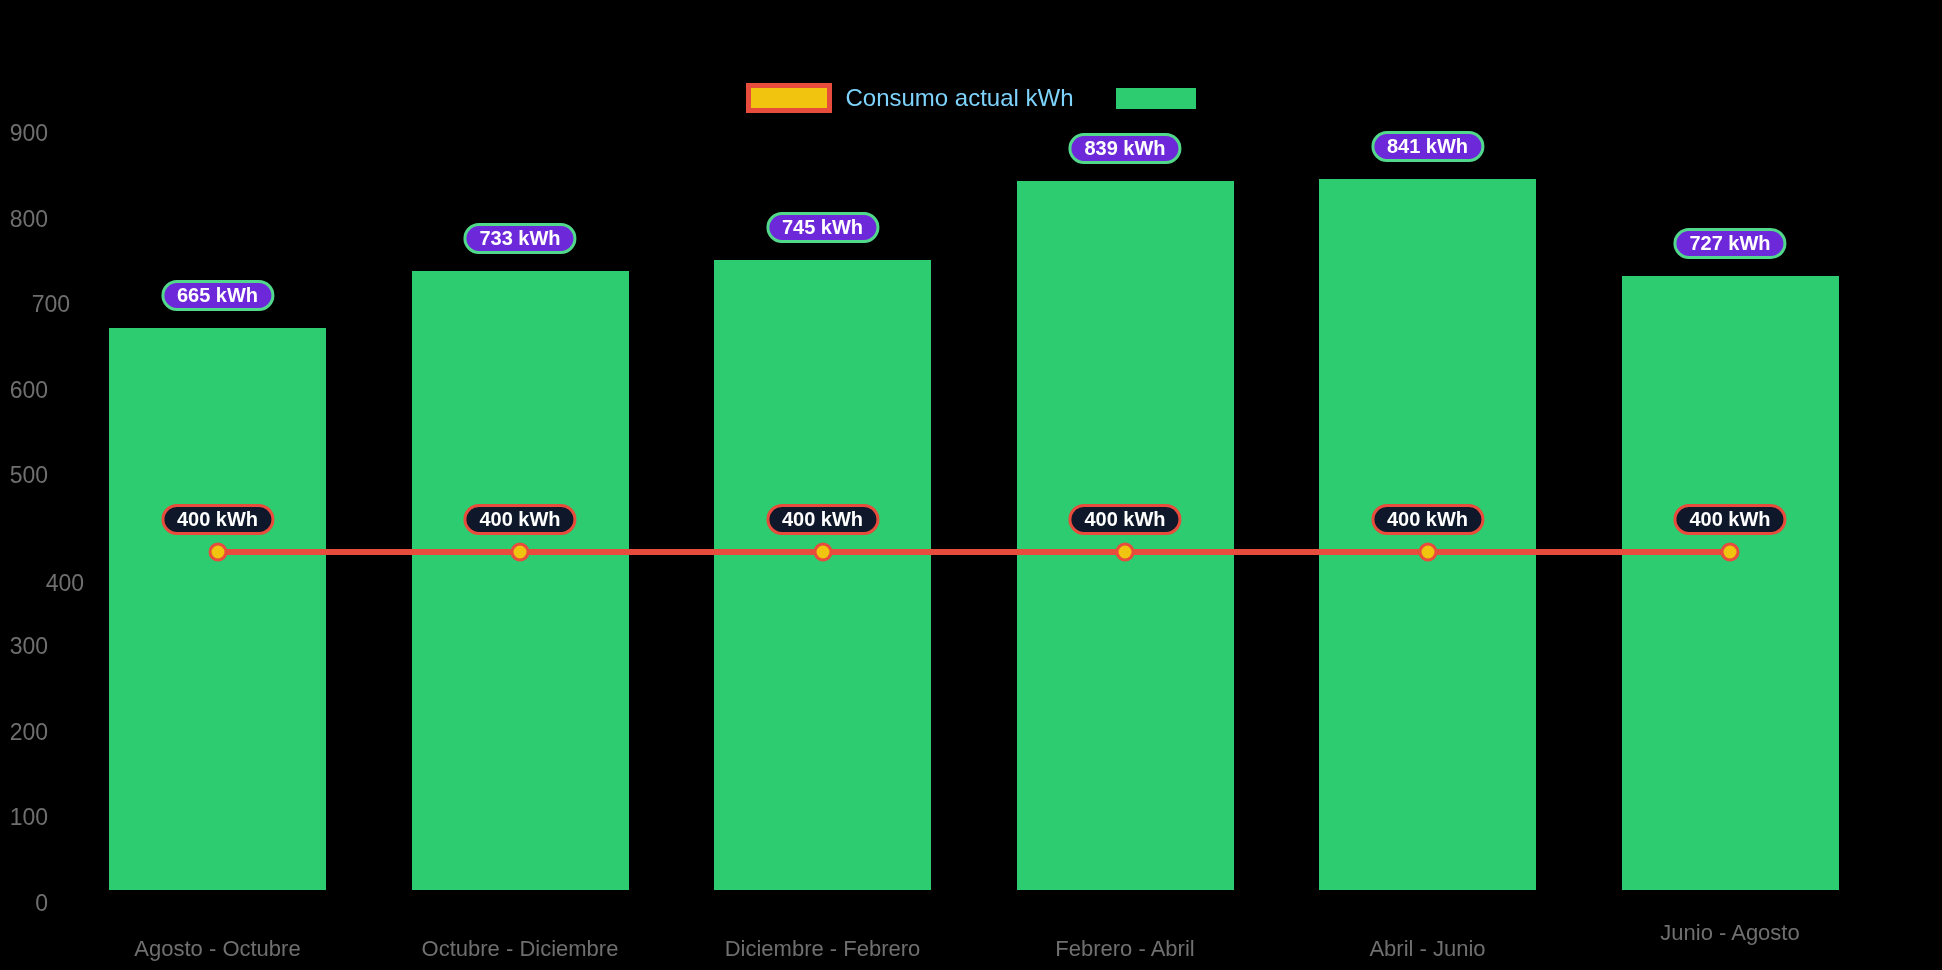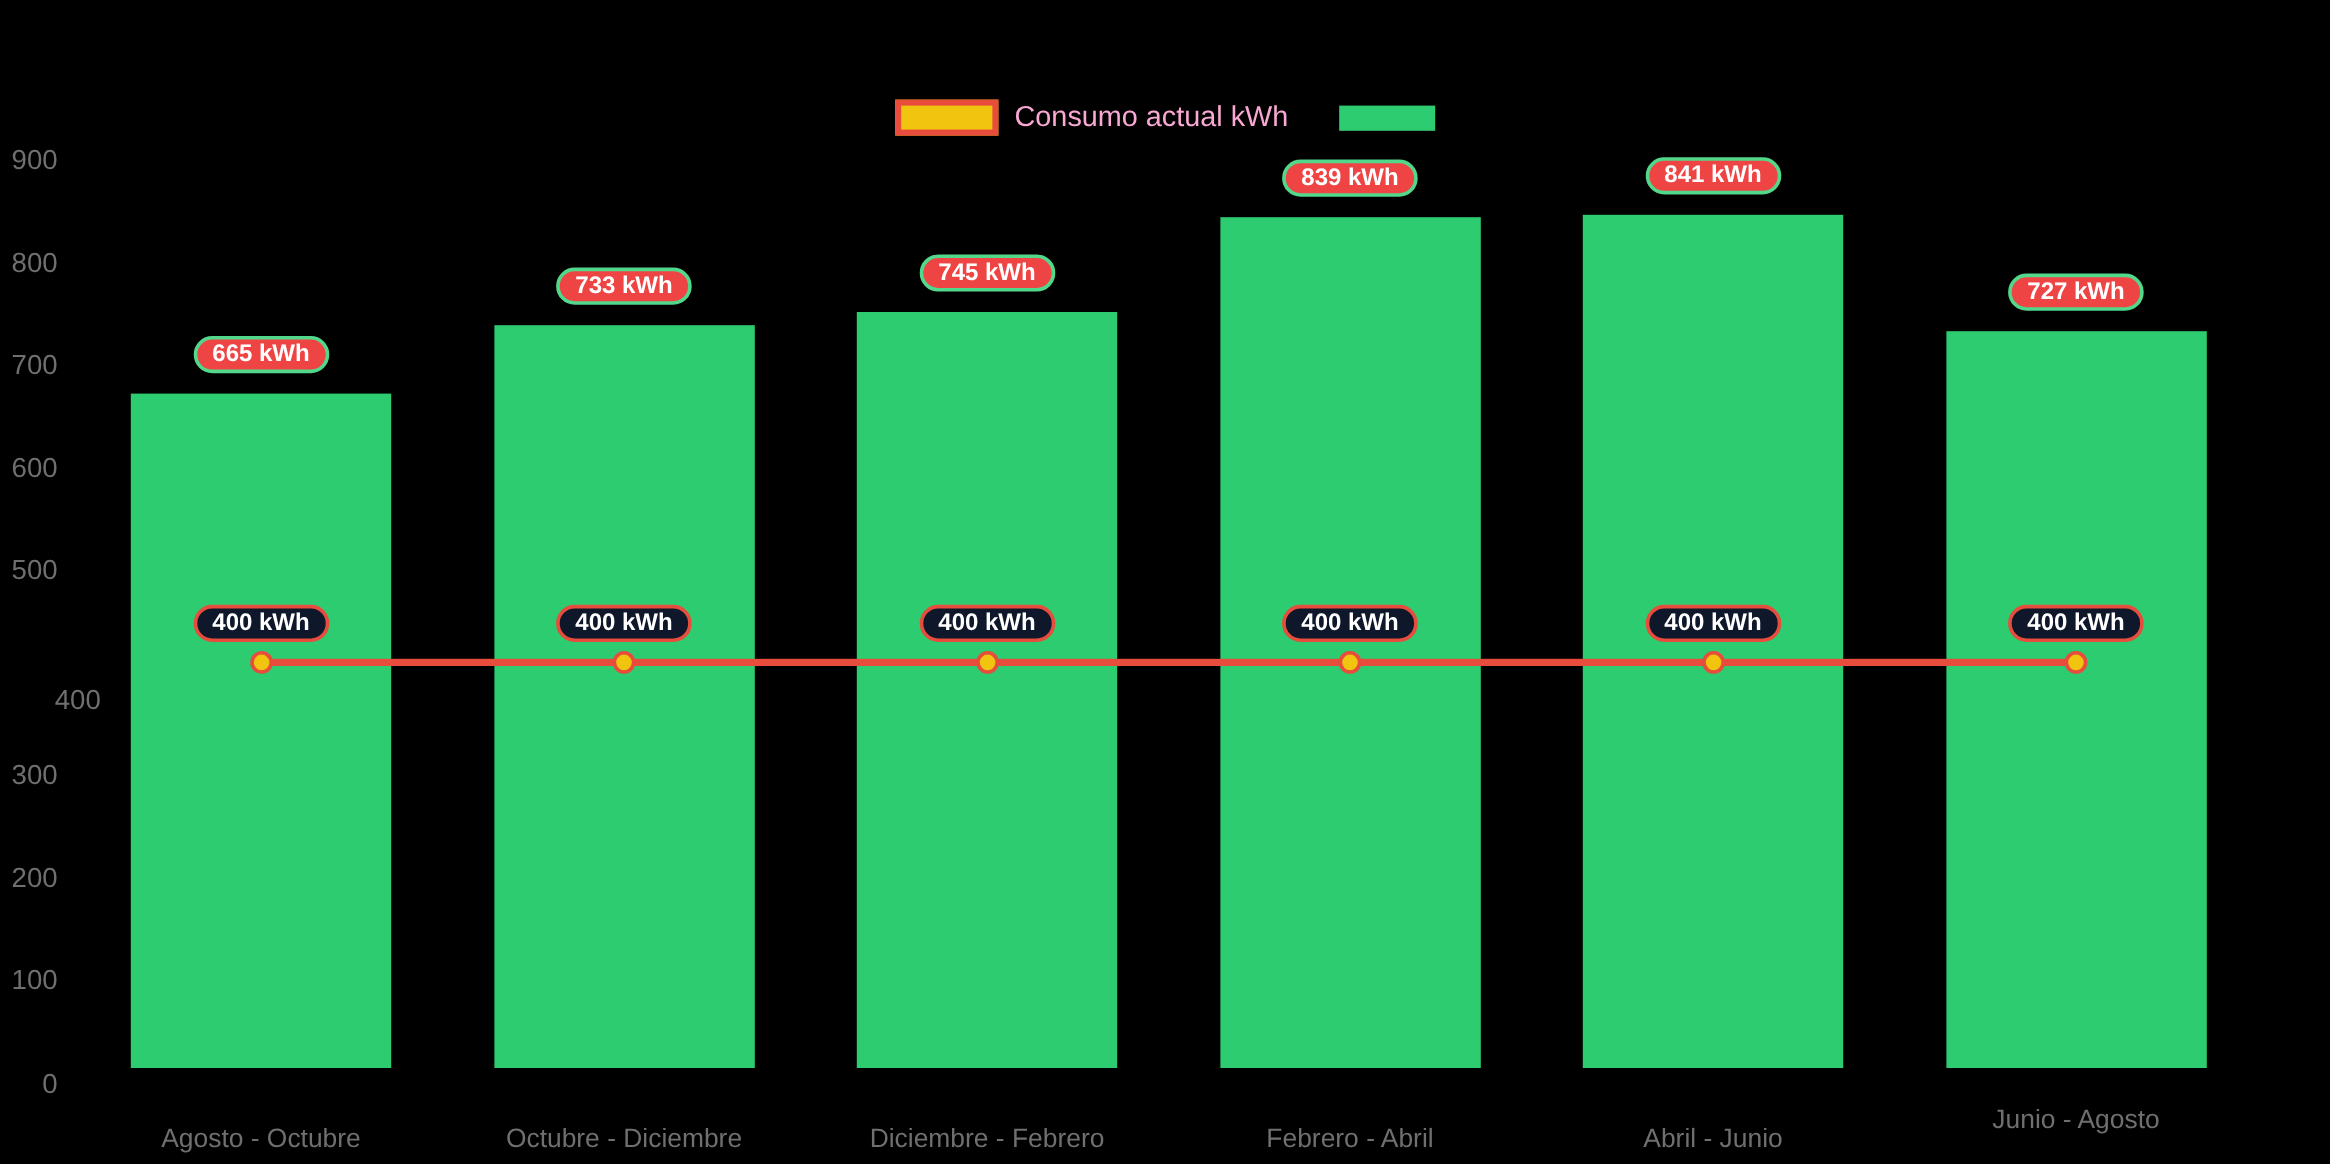--- a/index.html
+++ b/index.html
@@ -6,36 +6,36 @@
   body{width:1942px;height:970px;position:relative;overflow:hidden;
        font-family:"Liberation Sans", sans-serif;}
   #stage{position:absolute;inset:0;}
 
   
   .legend{position:absolute;top:76px;left:0;width:100%;height:44px;
           display:flex;justify-content:center;align-items:center;gap:42px;}
   .legend-item{display:flex;align-items:center;gap:13px;cursor:pointer;}
   .swatch-line{width:76px;height:20px;background:#f1c40f;border:5px solid #e74c3c;}
   .swatch-bar{width:80px;height:21px;background:#2ecc71;}
-  .legend-label{font-size:24px;color:#f9a8d4;}
+  .legend-label{font-size:24px;color:#7dd3fc;}
 
   
   .ytick{position:absolute;left:0;width:48px;text-align:right;
          font-size:23px;color:#6f6f6f;transform:translateY(-50%);}
   .xtick{position:absolute;font-size:22px;color:#6f6f6f;
          transform:translateX(-50%);white-space:nowrap;}
 
   
   .bar{position:absolute;background:#2ecc71;}
 
   
   .pill{position:absolute;transform:translateX(-50%);white-space:nowrap;
         font-weight:bold;font-size:20px;color:#fff;line-height:25px;
         border-radius:16px;padding:0 13px;box-sizing:border-box;}
-  .pill-green{background:#ef4444;border:3px solid #51d88a;}
+  .pill-green{background:#6d28d9;border:3px solid #51d88a;}
   .pill-yellow{background:#0f172a;border:3px solid #e74c3c;}
 
   
   .line{position:absolute;background:#e74c3c;height:6px;}
   .marker{position:absolute;width:13px;height:13px;border-radius:50%;
           background:#f1c40f;border:3px solid #e74c3c;
           transform:translate(-50%,-50%);}
 </style>
 </head>
 <body>
@@ -53,21 +53,21 @@
   </div>
 
   <div id="plot">
       <div class="ytick" style="top: 903px;">0</div>
       <div class="ytick" style="top: 817.44px;">100</div>
       <div class="ytick" style="top: 731.88px;">200</div>
       <div class="ytick" style="top: 646.32px;">300</div>
       <div class="ytick" style="top: 583px; margin-left: 36px;">400</div>
       <div class="ytick" style="top: 475.2px;">500</div>
       <div class="ytick" style="top: 389.64px;">600</div>
-      <div class="ytick" style="top: 304.08px;">700</div>
+      <div class="ytick" style="top: 304.08px; margin-left: 22px;">700</div>
       <div class="ytick" style="top: 218.52px;">800</div>
       <div class="ytick" style="top: 132.96px;">900</div>
       <div class="bar" style="left: 109px; width: 217px; top: 328px; height: 562px; background: rgb(46, 204, 113);"></div>
       <div class="pill pill-green" style="left: 217.5px; top: 280px; text-align: right;">665 kWh</div>
       <div class="xtick" style="left: 217.5px; top: 936px;">Agosto - Octubre</div>
       <div class="bar" style="left: 411.5px; width: 217px; top: 271px; height: 619px; background: rgb(46, 204, 113);"></div>
       <div class="pill pill-green" style="left: 520px; top: 223px;">733 kWh</div>
       <div class="xtick" style="left: 520px; top: 936px;">Octubre - Diciembre</div>
       <div class="bar" style="left: 714px; width: 217px; top: 260px; height: 630px; background: rgb(46, 204, 113);"></div>
       <div class="pill pill-green" style="left: 822.5px; top: 212px;">745 kWh</div>

